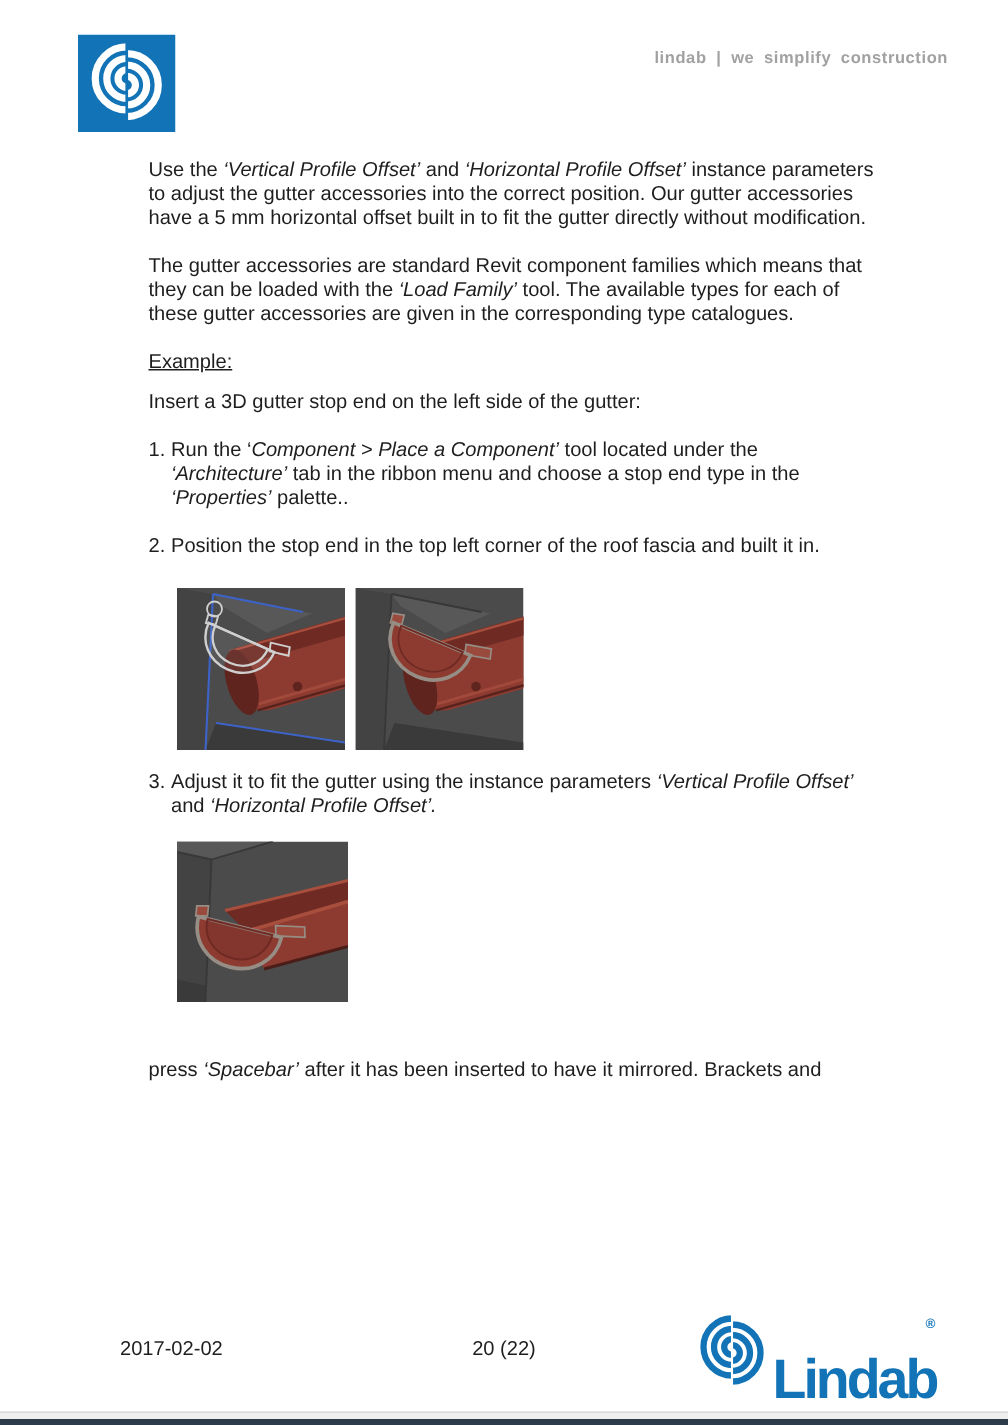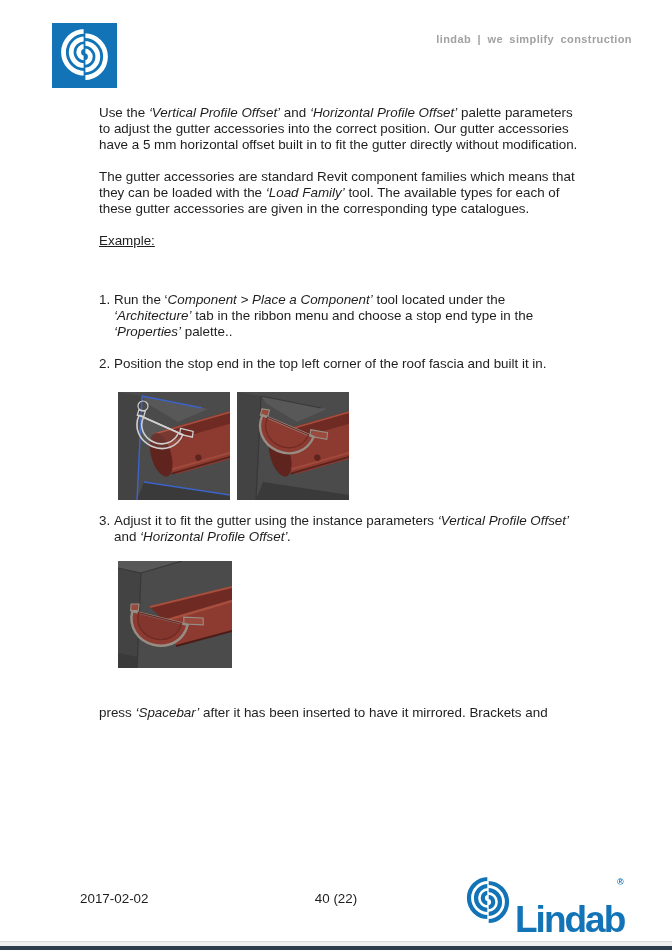--- a/index.html
+++ b/index.html
@@ -79,23 +79,24 @@
         <circle cx="32.5" cy="31.5" r="21"></circle>
           <circle cx="32.5" cy="31.5" r="13.3"></circle>
           <circle cx="32.5" cy="31.5" r="5.8"></circle>
       </g>
       <rect x="31.6" y="3" width="1.8" height="59" style="fill:var(--brand-blue,#1274b7)"></rect>
     </svg>
   </div>
 
   <div class="tagline">lindab | we simplify construction</div>
 
-  <p class="body p1"><span>Use the </span><span class="it">‘Vertical Profile Offset’</span><span> and </span><span class="it">‘Horizontal Profile Offset’</span><span> palette parameters</span><br><span>to adjust the gutter accessories into the correct position. Our gutter accessories</span><br><span>have a 5 mm horizontal offset built in to fit the gutter directly without modification.</span></p>
+  <p class="body p1"><span>Use the </span><span class="it">‘Vertical Profile Offset’</span><span> and </span><span class="it">‘Horizontal Profile Offset’</span><span> instance parameters</span><br><span>to adjust the gutter accessories into the correct position. Our gutter accessories</span><br><span>have a 5 mm horizontal offset built in to fit the gutter directly without modification.</span></p>
   <p class="body example">Example:</p>
   <p class="body p2"><span>The gutter accessories are standard Revit component families which means that</span><br><span>they can be loaded with the </span><span class="it">‘Load Family’</span><span> tool. The available types for each of</span><br><span>these gutter accessories are given in the corresponding type catalogues.</span></p>
+  <p class="body intro">Insert a 3D gutter stop end on the left side of the gutter:</p>
 
   <div class="step step1">
     <span class="num">1.</span>
     <span class="stext"><span>Run the ‘</span><span class="it">Component &gt; Place a Component’</span><span> tool located under the</span><br><span class="it">‘Architecture’</span><span> tab in the ribbon menu and choose a stop end type in the</span><br><span class="it">‘Properties’</span><span> palette..</span></span>
   </div>
   <div class="step step2">
     <span class="num">2.</span>
     <span class="stext"><span>Position the stop end in the top left corner of the roof fascia and built it in.</span></span>
   </div>
   <div class="step step3">
@@ -179,21 +180,21 @@
         <path d="M-33,-7 L-25,-9 L-24,-2 L-32,0 Z M24,-7 L44,-11 L46,-4 L26,0 Z" fill="#9a4a3c" style="stroke:var(--rim-gray,#968d85)" stroke-width="1.2"></path>
         <path d="M-30,0 L30,0 C30,17 17,29 0,29 C-17,29 -30,17 -30,0 Z" style="fill:var(--gutter-red,#8d3b31);stroke:var(--rim-gray,#968d85)" stroke-width="2.6"></path>
         <path transform="scale(0.78)" d="M-30,0 L30,0 C30,17 17,29 0,29 C-17,29 -30,17 -30,0 Z" style="fill:var(--gutter-red-deep,#6e2a23);stroke:var(--gutter-red-deep,#6e2a23)" fill-opacity="0.3" stroke-width="1.8"></path>
       </g>
     </svg>
   </span>
 
   <p class="body closing"><br><span>press </span><span class="it">‘Spacebar’</span><span> after it has been inserted to have it mirrored. Brackets and</span><br></p>
 
   <div class="footer-date">2017-02-02</div>
-  <div class="footer-page">40 (22)</div>
+  <div class="footer-page">20 (22)</div>
 
   <div class="footer-logo">
     <svg class="fl-mark" viewBox="0 0 46 50">
       <defs>
         <clipPath id="fl">
             <rect x="0" y="0" width="23" height="50"></rect>
           </clipPath>
         <clipPath id="fr">
             <rect x="23" y="0" width="23" height="50"></rect>
           </clipPath>

